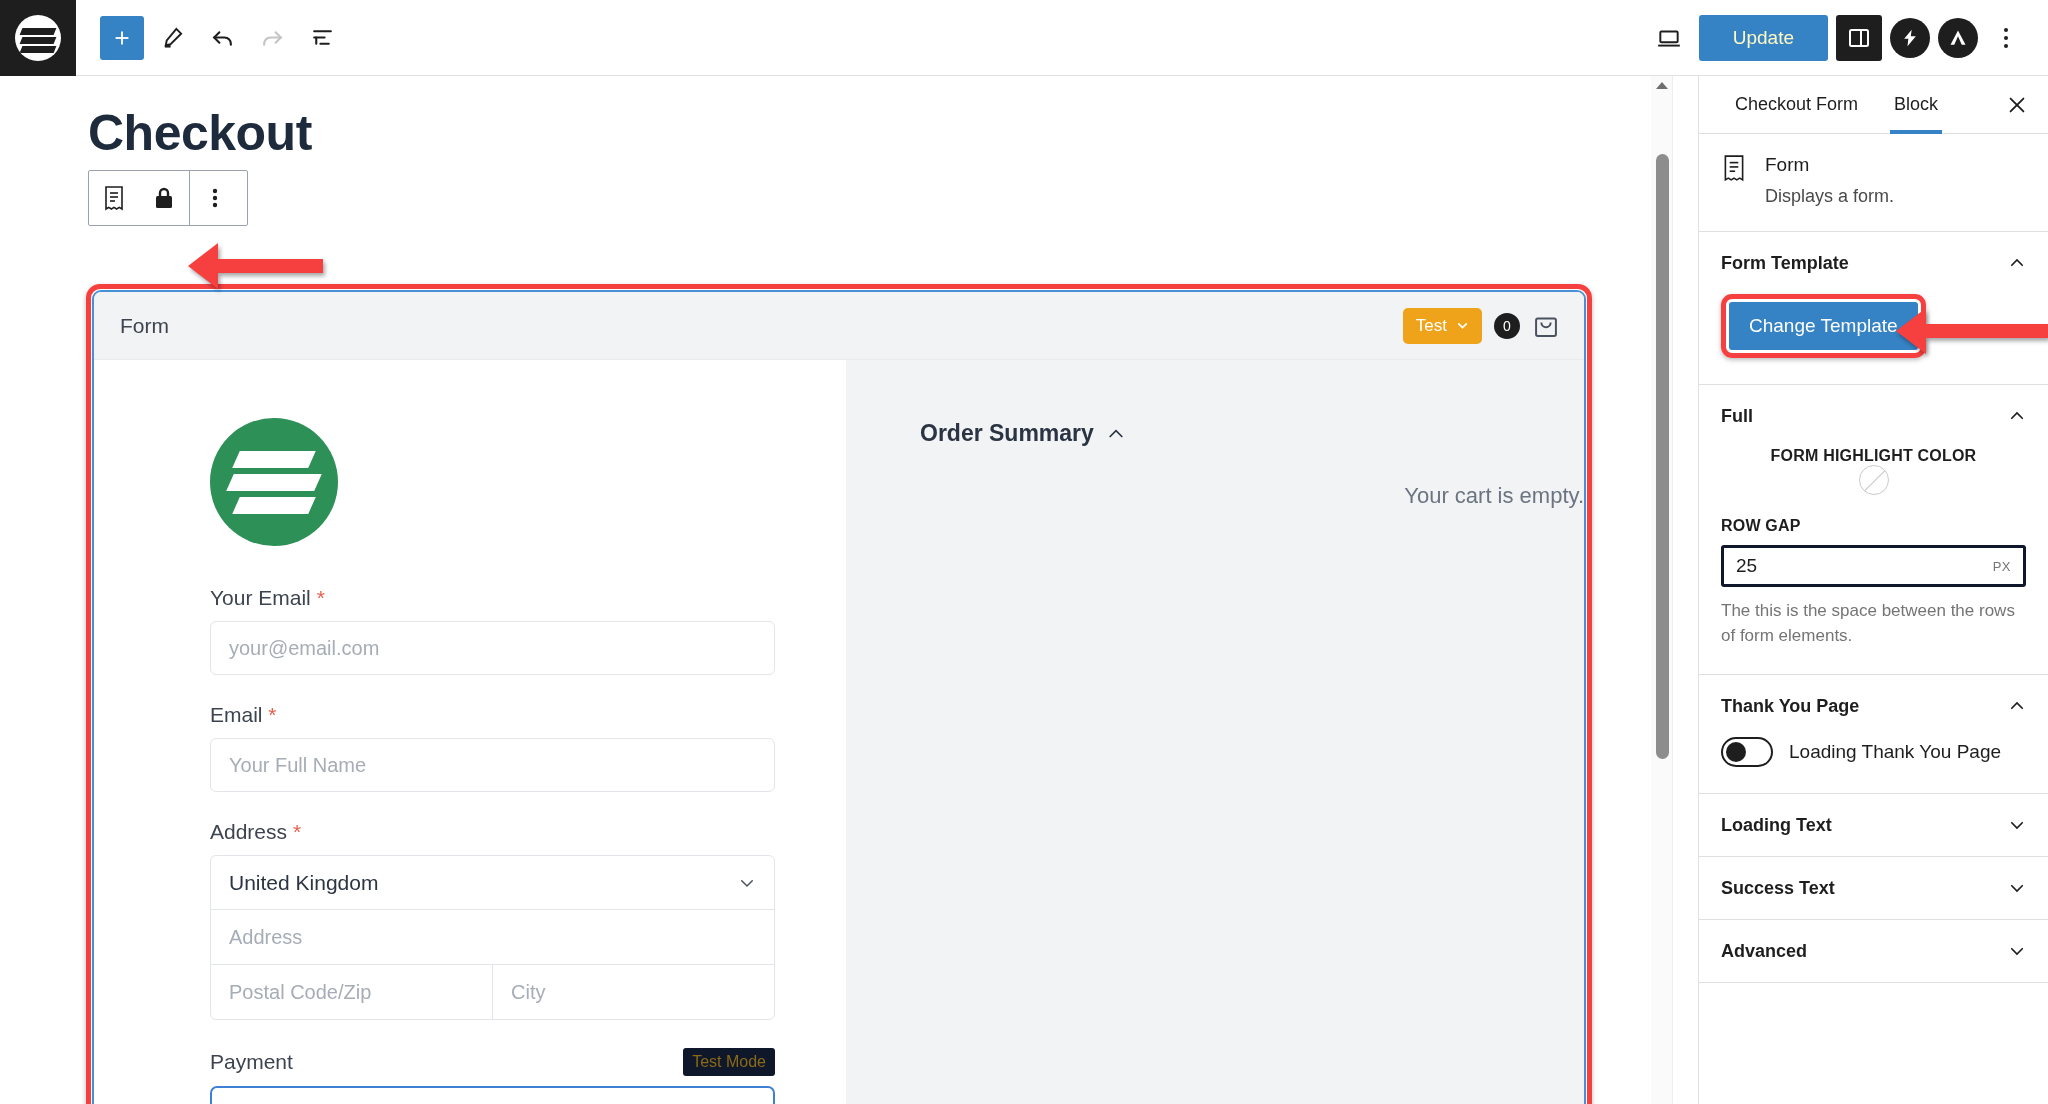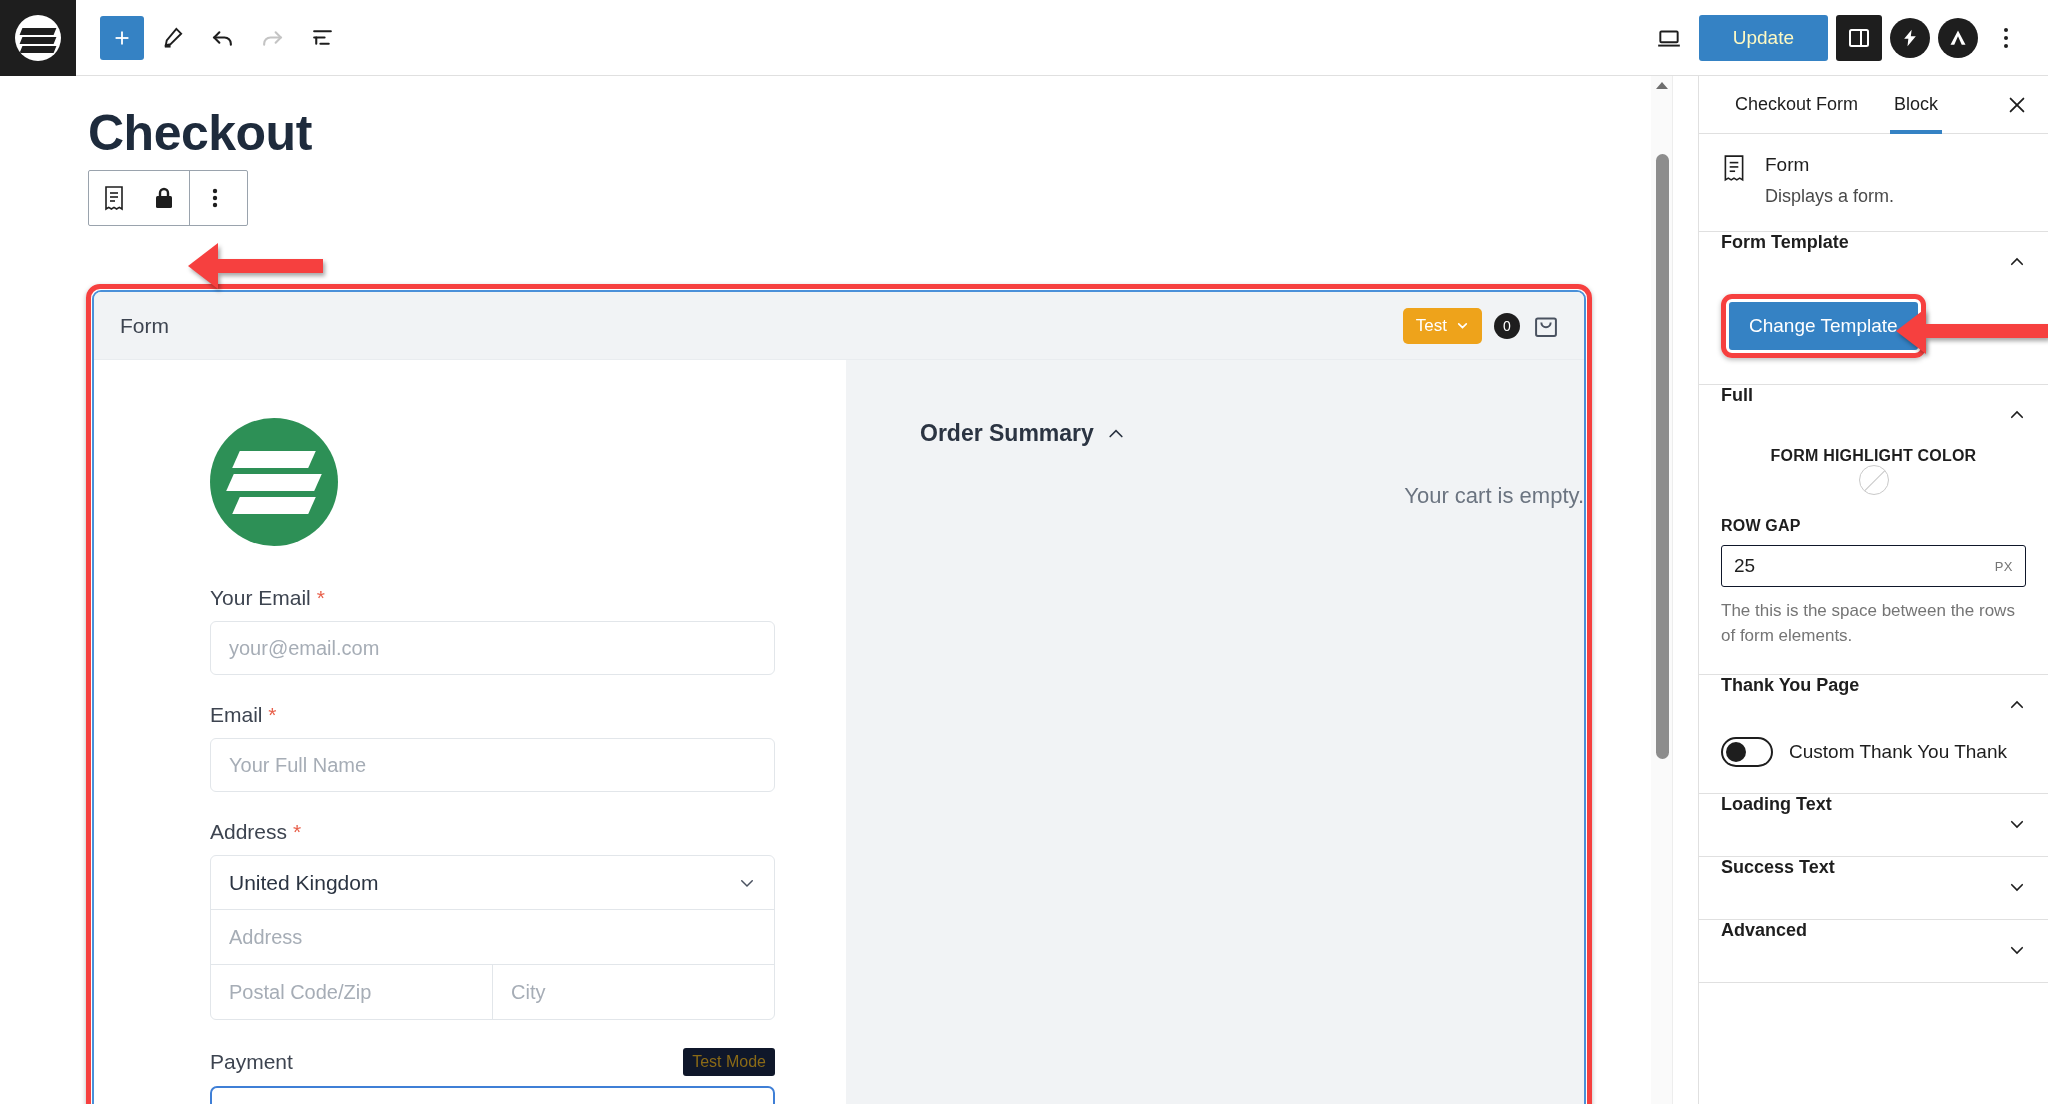--- a/index.html
+++ b/index.html
@@ -213,22 +213,22 @@
 
   .sb-blockinfo {
     padding: 20px 22px 24px 22px; display: flex; gap: 18px;
     border-bottom: 1px solid #e0e0e0;
   }
   .sb-blockinfo-text .bi-title { font-size: 19px; color: #1e1e1e; margin-bottom: 10px; }
   .sb-blockinfo-text .bi-desc { font-size: 18px; color: #4a4a4a; }
 
   .sb-panel { border-bottom: 1px solid #e0e0e0; }
   .sb-panel-head {
-    height: 62px; display: flex; padding: 0 22px;
-    font-size: 18px; font-weight: 700; color: #1e1e1e; cursor: pointer; flex-direction: column;
+    height: 62px; display: flex; align-items: center; padding: 0 22px;
+    font-size: 18px; font-weight: 700; color: #1e1e1e; cursor: pointer;
   }
   .sb-panel-head .chev { margin-left: auto; color: #1e1e1e; }
   .sb-panel-body { padding: 0 22px 26px 22px; }
 
   .change-tpl-highlight {
     position: relative; display: inline-block;
     border: 5px solid #f6403f; border-radius: 11px; padding: 3px;
     box-shadow: 0 2px 5px rgba(0,0,0,0.26);
   }
   .change-tpl-btn {
@@ -241,21 +241,21 @@
   .row-between { display: flex; align-items: center; justify-content: center; flex-direction: column; }
   .color-swatch {
     width: 30px; height: 30px; border-radius: 50%; border: 1px solid #c9c9c9;
     position: relative; overflow: hidden; cursor: pointer; background: #fff;
   }
   .color-swatch::after {
     content: ""; position: absolute; left: -3px; top: 13px; width: 38px; height: 1px;
     background: #c9c9c9; transform: rotate(-45deg);
   }
   .num-field {
-    margin-top: 10px; width: 100%; height: 42px; border: 1px solid #0f172a;
+    margin-top: 10px; width: 100%; height: 42px; border: 3px solid #0f172a;
     border-radius: 3px; display: flex; align-items: center; padding: 0 12px;
     font-size: 19px; color: #1e1e1e;
   }
   .num-unit { margin-left: auto; font-size: 13px; color: #757575; letter-spacing: .5px; }
   .sb-help { margin-top: 12px; font-size: 17px; color: #757575; line-height: 1.45; }
 
   .toggle-row { display: flex; align-items: center; gap: 16px; }
   .toggle {
     width: 52px; height: 30px; border-radius: 16px; border: 2px solid #1e1e1e;
     background: #fff; position: relative; cursor: pointer;
@@ -560,21 +560,21 @@
       <span>Thank You Page</span>
       <svg class="chev" width="18" height="18" viewBox="0 0 24 24" fill="none" stroke="#1e1e1e" stroke-width="2.2" stroke-linecap="round">
         <polyline points="5,15 12,8 19,15"></polyline>
       </svg>
     </div>
     <div class="sb-panel-body">
       <div class="toggle-row">
         <div class="toggle">
             <div class="knob"></div>
           </div>
-        <span class="toggle-label">Custom Thank You Thank</span>
+        <span class="toggle-label">Loading Thank You Page</span>
       </div>
     </div>
   </div>
 
   <div class="sb-panel">
     <div class="sb-panel-head">
       <span>Loading Text</span>
       <svg class="chev" width="18" height="18" viewBox="0 0 24 24" fill="none" stroke="#1e1e1e" stroke-width="2.2" stroke-linecap="round">
         <polyline points="5,9 12,16 19,9"></polyline>
       </svg>

